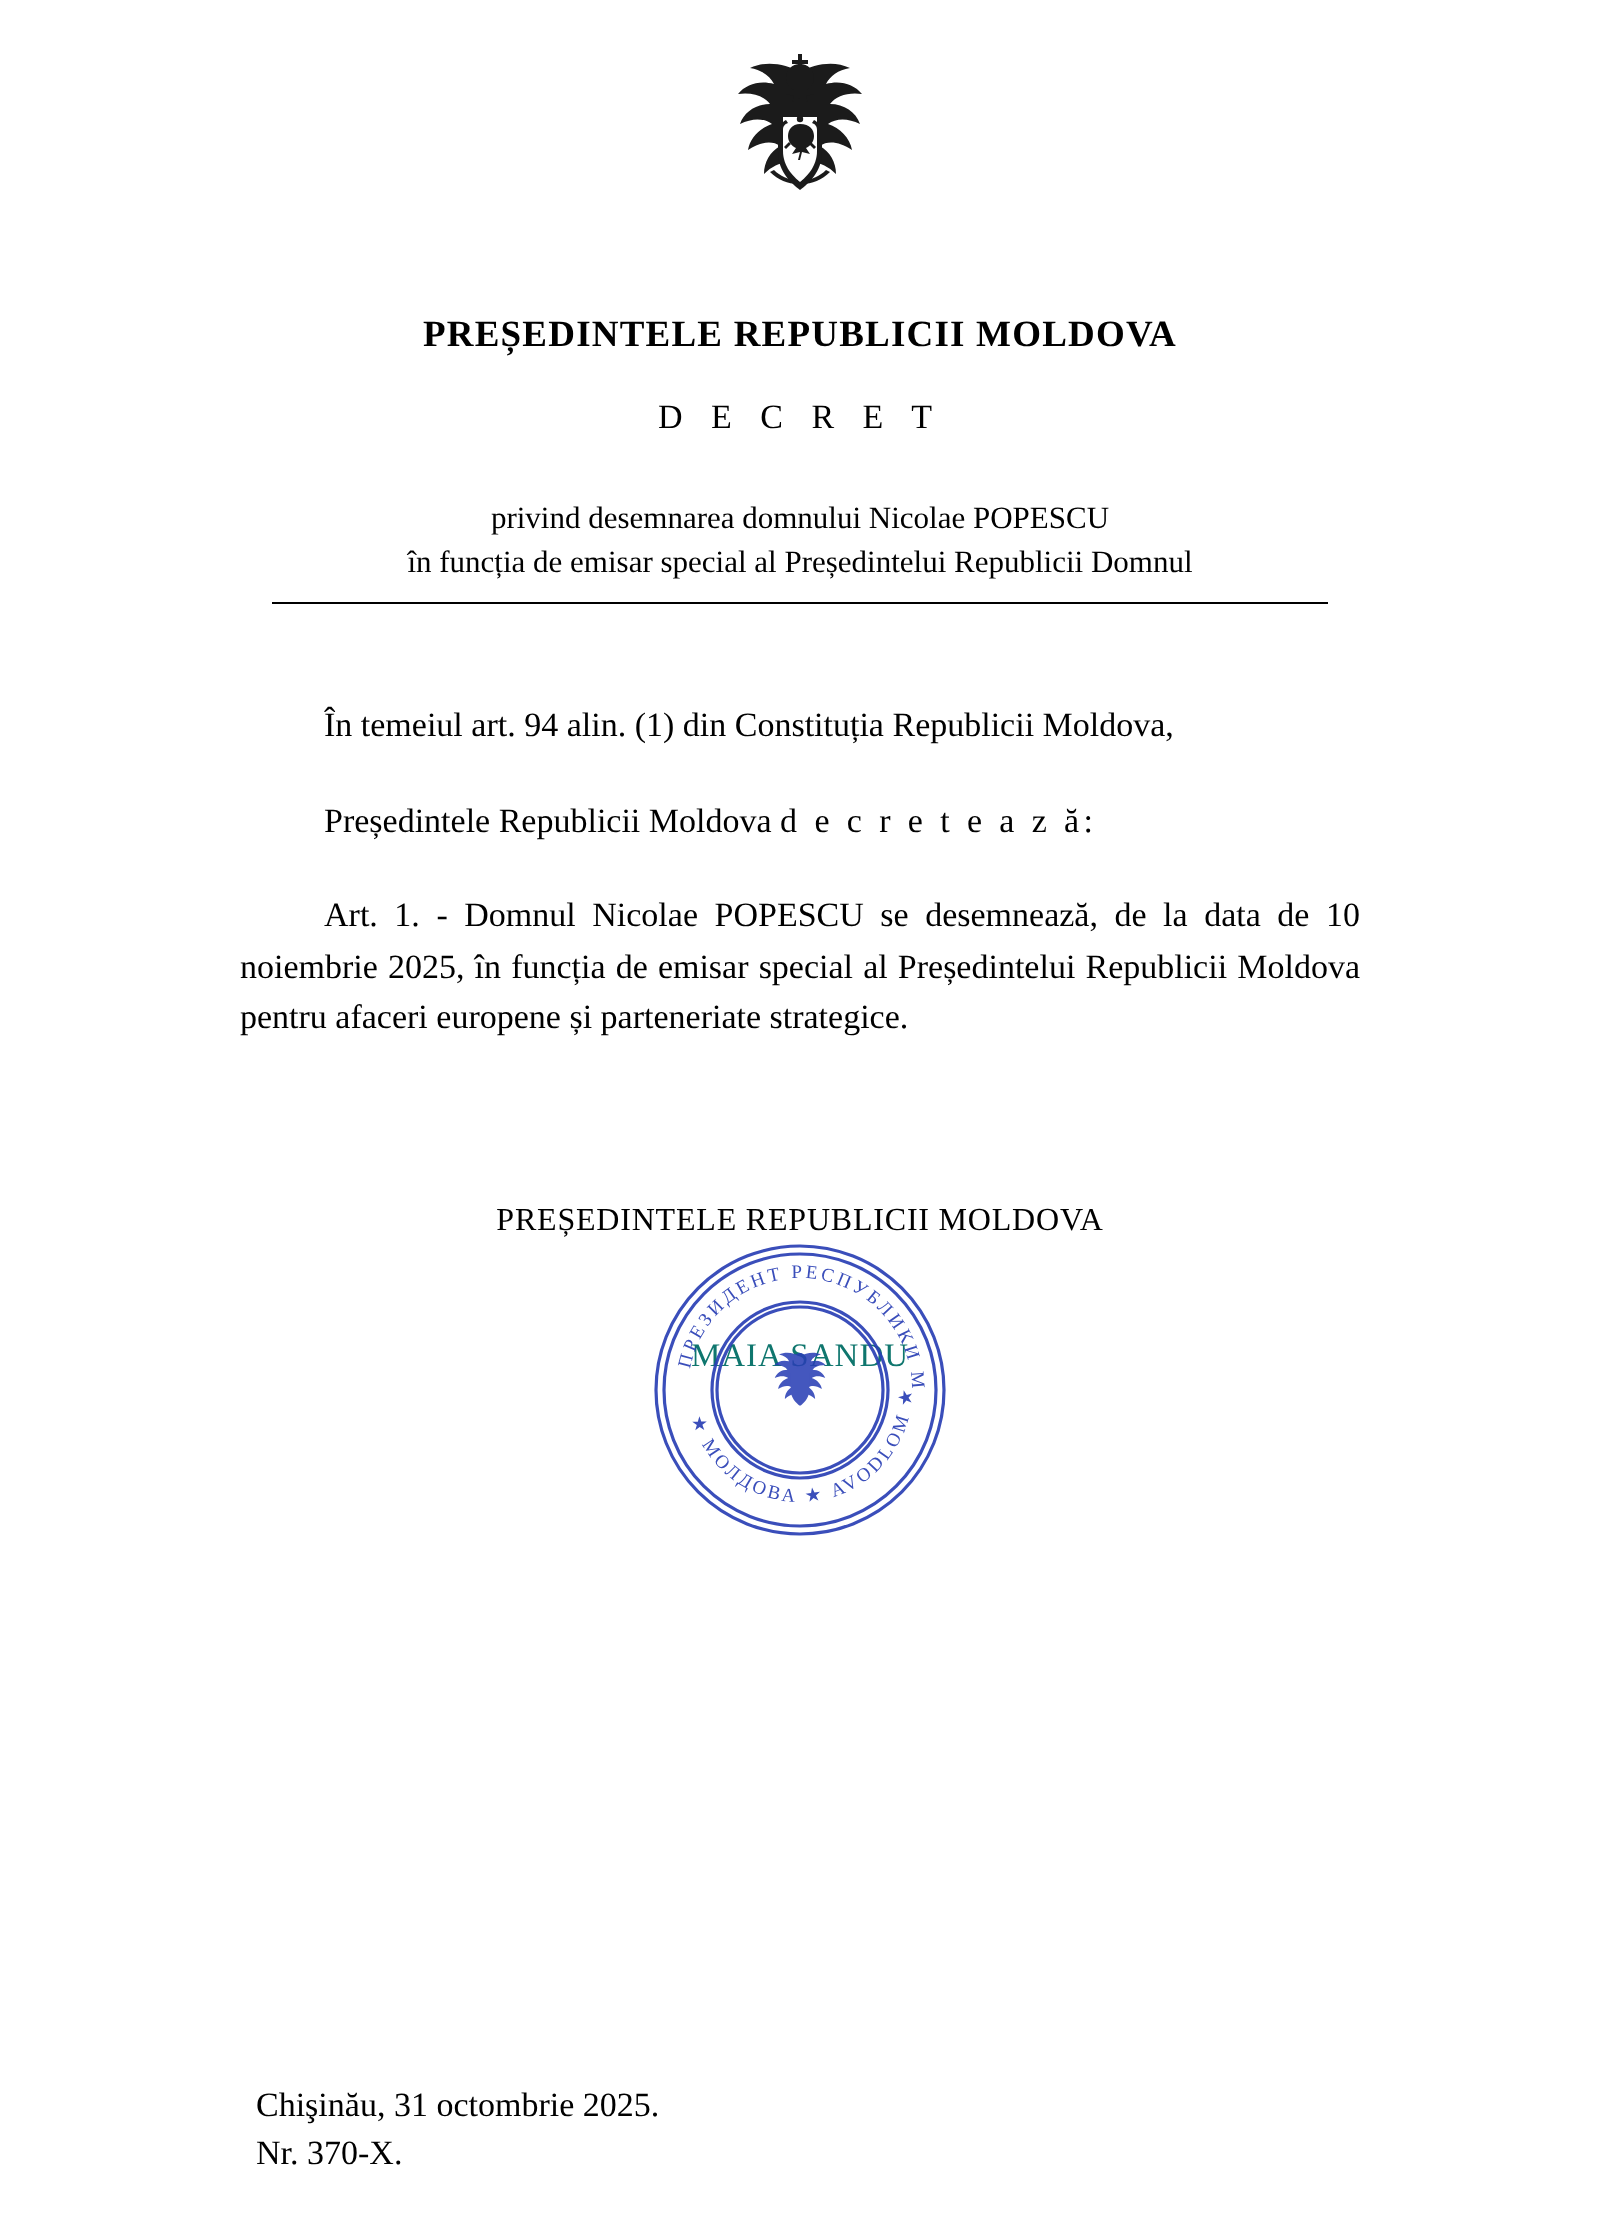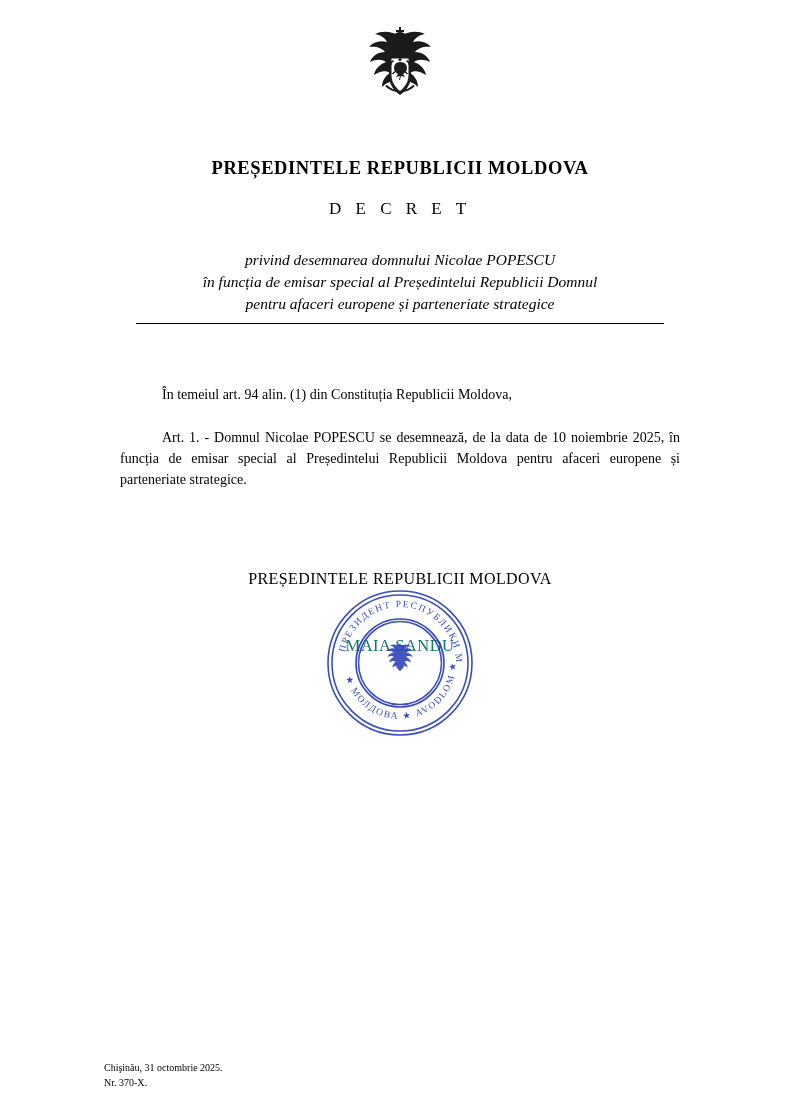--- a/index.html
+++ b/index.html
@@ -50,33 +50,32 @@
     font-weight: normal;
     font-size: 17px;
     letter-spacing: 5px;
     margin-top: 20px;
   }
   .doc-subject {
     text-align: center;
     font-size: 15.5px;
     line-height: 1.42;
     margin-top: 30px;
-    font-style: italic;
   }
   .rule {
     width: 528px;
     height: 1px;
     background: #000;
     margin: 8px auto 0 auto;
   }
 
   
   .body-block {
-    margin-top: 60px;
-    font-size: 14px;
+    margin-top: 48px;
+    font-size: 17px;
     line-height: 1.5;
   }
   .para {
     text-align: justify;
     text-indent: 42px;
     margin: 0 0 22px 0;
   }
   .para.center-ish {
     text-align: left;
   }
@@ -111,23 +110,23 @@
     transform: translateX(-50%);
     width: 150px;
     height: 150px;
     opacity: 0.92;
     pointer-events: none;
   }
 
   
   .footer {
     position: absolute;
-    left: 104px;
+    left: 128px;
     bottom: 22px;
-    font-size: 10px;
+    font-size: 17px;
     line-height: 1.45;
   }
 </style>
 </head>
 <body>
 
 <div class="page">
 
   <div class="emblem-wrap">
     <svg class="emblem" viewBox="0 0 74 86" aria-hidden="true">
@@ -162,26 +161,26 @@
     </svg>
   </div>
 
   <div class="doc-title">PREȘEDINTELE REPUBLICII MOLDOVA</div>
 
   <div class="doc-kind">D E C R E T</div>
 
   <div class="doc-subject">
     <div>privind desemnarea domnului Nicolae POPESCU</div>
     <div>în funcția de emisar special al Președintelui Republicii Domnul</div>
-    <div>pentru afaceri europene și parteneriate strategice</div>
   </div>
   <div class="rule"></div>
 
   <div class="body-block">
     <p class="para center-ish">În temeiul art. 94 alin. (1) din Constituția Republicii Moldova,</p>
+    <p class="para center-ish"><span>Președintele Republicii Moldova </span><span class="spaced">d e c r e t e a z ă:</span></p>
     <p class="para">Art. 1. - Domnul Nicolae POPESCU se desemnează, de la data de 10 noiembrie 2025, în funcția de emisar special al Președintelui Republicii Moldova pentru afaceri europene și parteneriate strategice.</p>
   </div>
 
   <div class="sign-block">
     <div class="sign-title">PREȘEDINTELE REPUBLICII MOLDOVA</div>
 
     <svg class="seal" viewBox="0 0 150 150" aria-hidden="true">
       <g fill="none" stroke="#2a3fb5" stroke-width="1.6">
         <circle cx="75" cy="75" r="72"></circle>
         <circle cx="75" cy="75" r="68"></circle>

